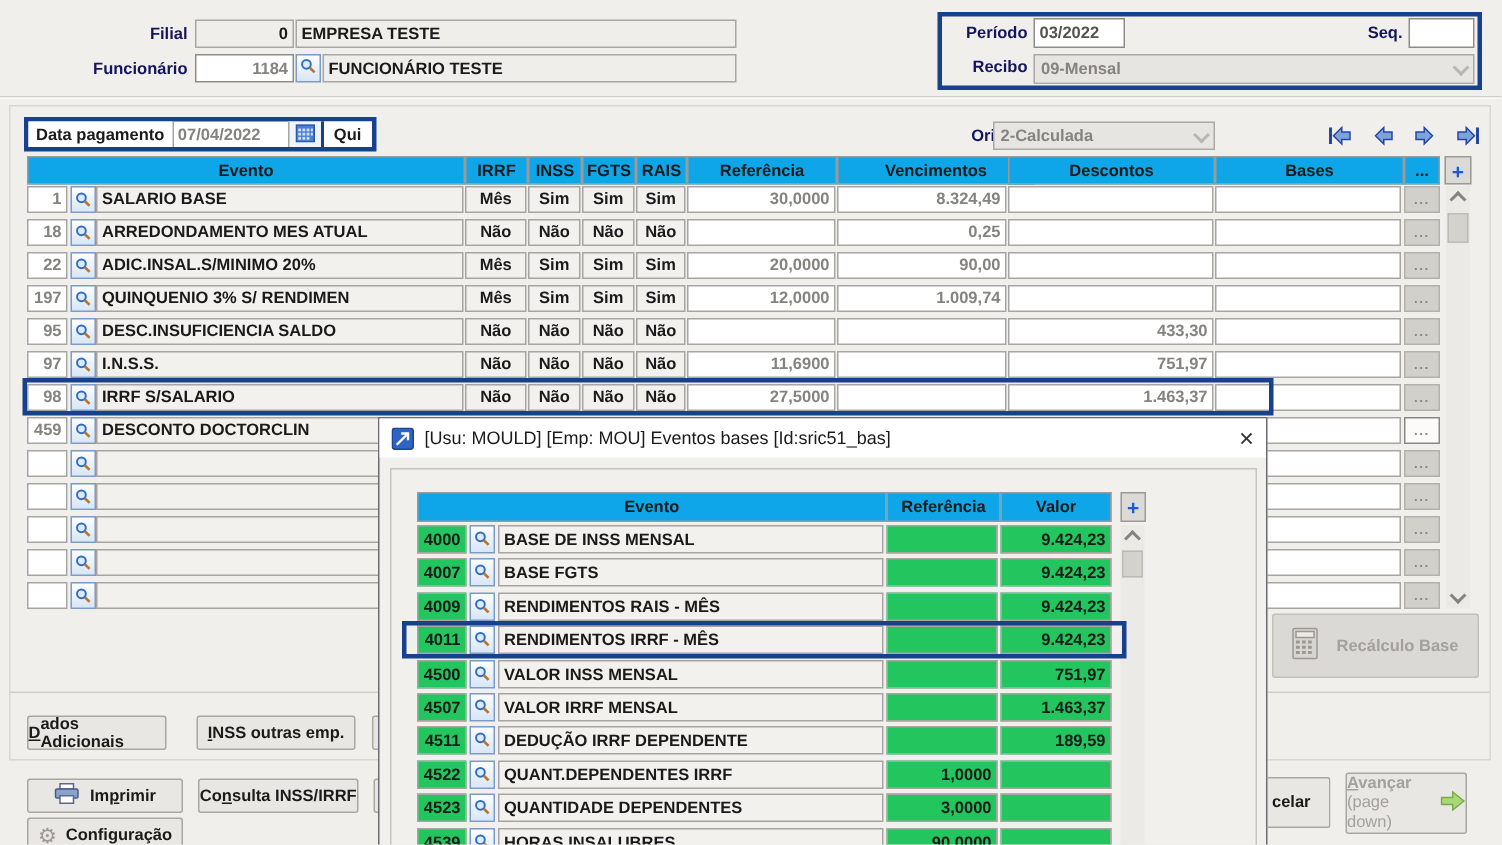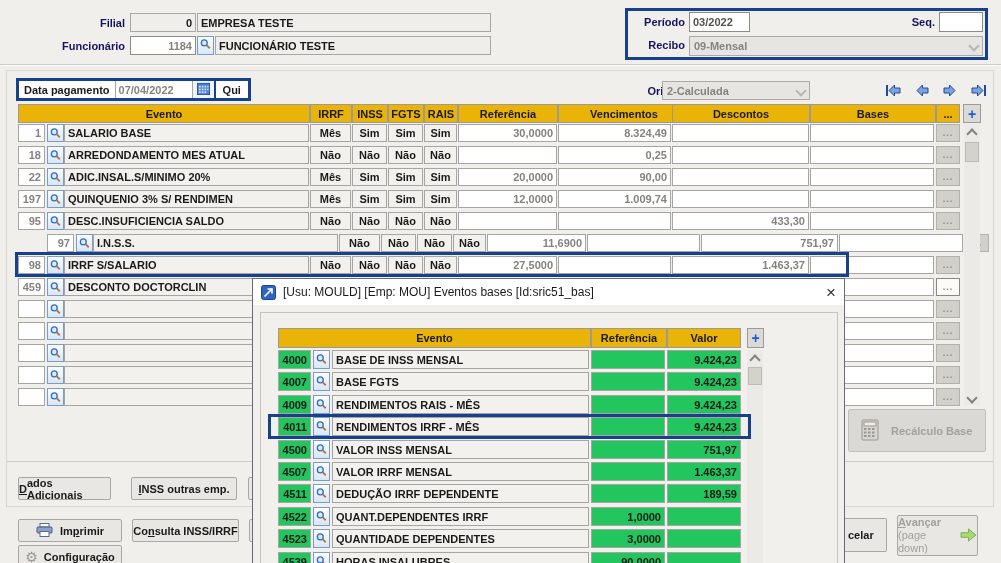--- a/index.html
+++ b/index.html
@@ -23,21 +23,21 @@
   .chev.lt{border-color:#b9b7b3}
   .divider{background:#cfcdc7;height:1px}
   .panel{border:1px solid #d9d7d1}
   .btn{
     background:#e9e7e3;border:1px solid #a9a7a1;border-radius:2px;
     display:flex;align-items:center;justify-content:center;box-sizing:border-box;
     color:#1a1a1a;cursor:default
   }
   .btn u{text-decoration:underline}
   
-  .hcell{position:absolute;top:0;height:19px;background:#eab308;border:1px solid #9c9a96;
+  .hcell{position:absolute;top:0;height:19px;background:#0ea5e9;border:1px solid #9c9a96;
     display:flex;align-items:center;justify-content:center;box-sizing:border-box;color:#1a1a1a}
   .mrow{position:absolute;left:18px;width:942px;height:18px}
   .mcell{position:absolute;top:0;height:18px;border:1px solid #a7a5a1;background:#fff;
     box-sizing:border-box;display:flex;align-items:center;overflow:hidden;white-space:nowrap}
   .mc-num{left:0;width:27px;justify-content:flex-end;padding-right:3px;color:#85837f}
   .mc-icon{left:29px;width:17px;border:1px solid #7a9cc9;background:linear-gradient(#fdfdfd,#d8e6f6);justify-content:center;padding:0}
   .mc-name{left:46px;width:245px;background:#f2f1ee;padding-left:3px}
   .mc-f0{left:292px;width:41px}
   .mc-f1{left:334px;width:35px}
   .mc-f2{left:370px;width:35px}
@@ -264,21 +264,21 @@
       <div class="mcell mc-f0">Não</div>
       <div class="mcell mc-f1">Não</div>
       <div class="mcell mc-f2">Não</div>
       <div class="mcell mc-f3">Não</div>
       <div class="mcell mc-ref"></div>
       <div class="mcell mc-venc"></div>
       <div class="mcell mc-desc">433,30</div>
       <div class="mcell mc-bases"></div>
       <div class="mcell mc-dots">...</div>
     </div>
-    <div class="mrow abs" style="top: 234px; margin-left: 29px;">
+    <div class="mrow abs" style="top: 234px;">
       <div class="mcell mc-num">97</div>
       <div class="mcell mc-icon">
         <span style="display:flex">
           <svg width="13" height="13" viewBox="0 0 16 16">
             <circle cx="6.5" cy="6" r="3.6" fill="#dceafc" stroke="#2f6cc4" stroke-width="1.6"></circle>
             <line x1="9.3" y1="8.8" x2="13.2" y2="12.6" stroke="#b5762f" stroke-width="2.2"></line>
           </svg>
         </span>
       </div>
       <div class="mcell mc-name" style="color: rgb(26, 26, 26);">I.N.S.S.</div>

